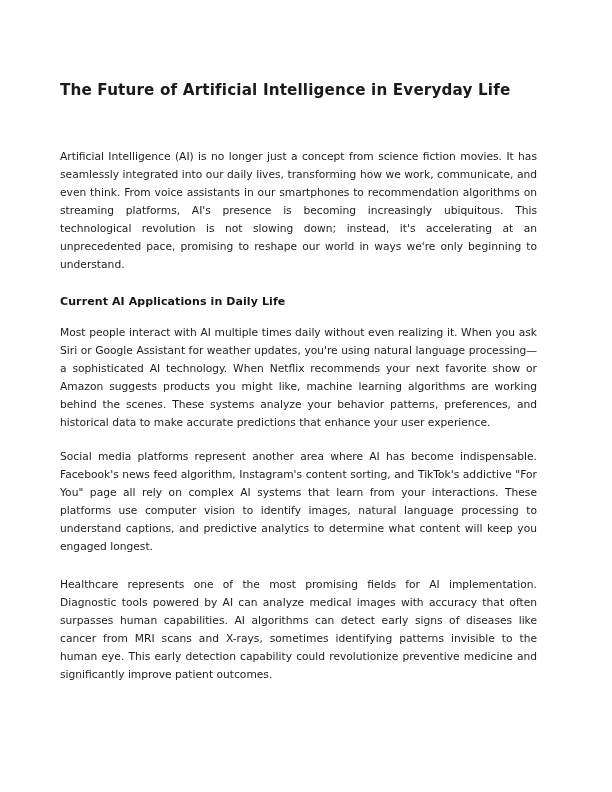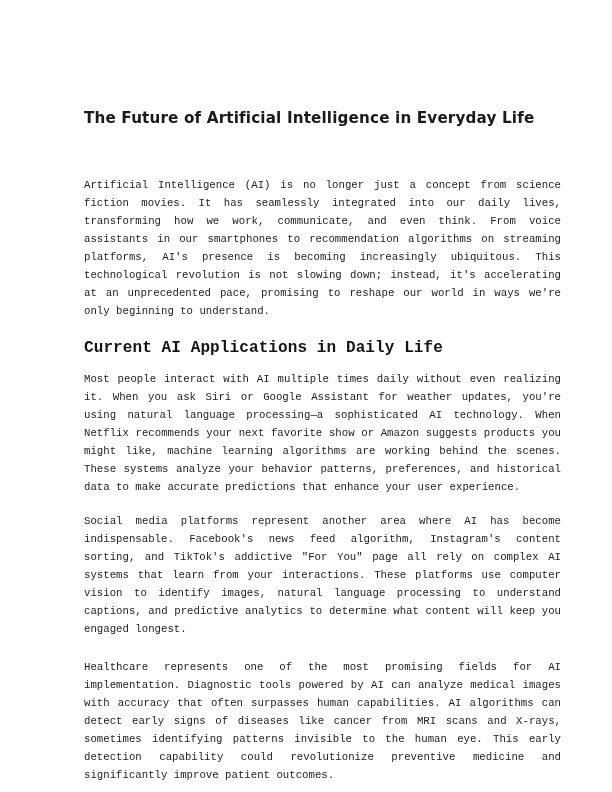--- a/index.html
+++ b/index.html
@@ -14,53 +14,51 @@
   .page {
     position: relative;
     width: 612px;
     height: 792px;
     background: #ffffff;
     overflow: hidden;
     box-sizing: border-box;
   }
   .content {
     position: absolute;
-    left: 84px;
+    left: 60px;
     top: 80px;
     width: 477px;
-    margin-top: 28px;
   }
   .doc-title {
     font-size: 15.2px;
     font-weight: bold;
     color: #1a1a1a;
     line-height: 20px;
     letter-spacing: 0.15px;
     margin: 0 0 0 0;
     text-align: left;
   }
   .body-block {
     margin-top: 48px;
-    font-family: Liberation Mono, monospace;
   }
   p.para {
     font-size: 10.7px;
     line-height: 18px;
     color: #1c1c1c;
     text-align: justify;
     text-justify: inter-word;
     margin: 0 0 16px 0;
     -webkit-hyphens: none;
     hyphens: none;
   }
   p.para:last-child {
     margin-bottom: 0;
   }
   h2.section-heading {
-    font-size: 16px;
+    font-size: 11px;
     font-weight: bold;
     color: #141414;
     line-height: 16px;
     letter-spacing: 0.1px;
     margin: 0 0 14px 0;
     text-align: left;
   }
   .spacer-above-heading {
     height: 4px;
   }

